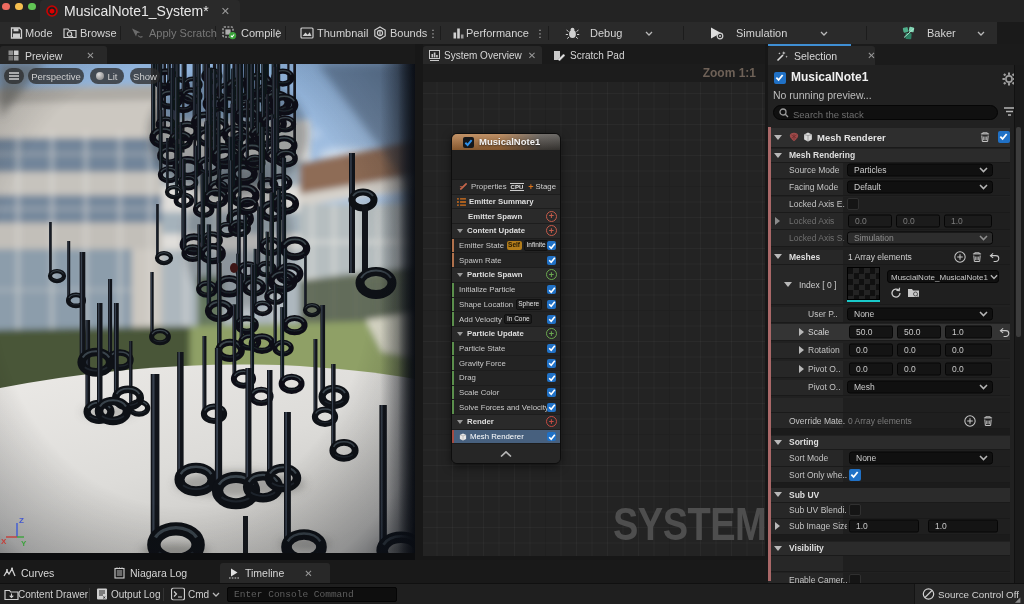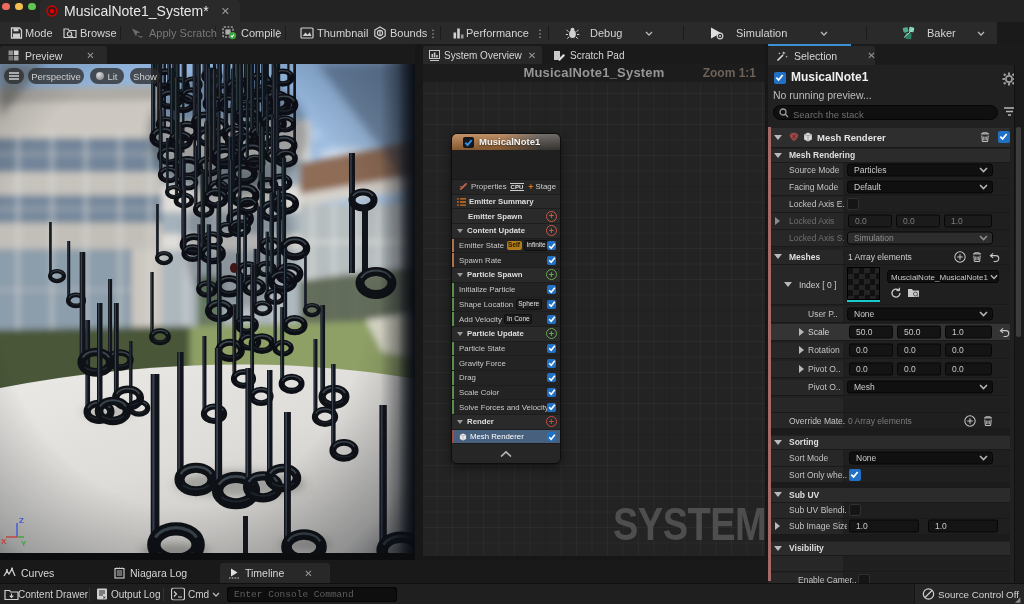--- a/index.html
+++ b/index.html
@@ -470,21 +470,20 @@
   <svg width="12" height="11" viewBox="0 0 12 11" style="flex-shrink:0;">
           <path d="M1 1 h6 v9 h-6 z" fill="#c9c9c9"></path>
           <path d="M5 9.5 L10.5 4 L12 5.5 L6.5 11 Z" fill="#e8e8e8" stroke="#888" stroke-width=".5"></path>
         </svg>
   <span style="margin-left:5px;">Scratch Pad</span>
  </div>
 </div>
 <div id="graph">
  <div id="syswm">SYSTEM</div>
  <div id="gcrumb"></div>
- <div id="gtitle">MusicalNote1_System</div>
  <div id="gzoom">Zoom 1:1</div>
  <div id="node">
   <div id="nhead">
    <div style="position:absolute;left:11px;top:2.5px;width:11px;height:11px;background:#15171a;border-radius:2px;z-index:2;">
             <svg width="9" height="9" viewBox="0 0 8 8" style="position:absolute;left:1px;top:1px;">
               <path d="M1.2 4.2 L3.2 6.2 L6.8 1.8" stroke="#2e8fe8" stroke-width="1.7" fill="none"></path>
             </svg>
           </div>
    <div style="position:absolute;left:27px;top:2px;color:#f2f2f2;font-weight:bold;font-size:9.5px;z-index:2;text-shadow:0 1px 2px rgba(0,0,0,.6);">MusicalNote1</div>
   </div>
@@ -998,21 +997,21 @@
       <div class="abs" style="left:0;top:490.0px;width:242px;height:1px;background:#1a1a1a;"></div>
       <div class="abs" style="left:0;top:476.5px;width:242px;height:13.5px;">
         <div class="abs" style="left:6px;top:50%;margin-top:-2.5px;width:0;height:0;border-left:4.5px solid transparent;border-right:4.5px solid transparent;border-top:5.5px solid #b9b9b9;"></div>
         <div class="abs" style="left:21px;top:50%;transform:translateY(-50%);color:#dedede;font-weight:bold;font-size:8.5px;white-space:nowrap;">Visibility</div>
       </div>
       <div class="abs" style="left:0;top:491px;width:75px;height:15px;background:#272727;"></div>
       <div class="abs" style="left:75px;top:491px;width:167px;height:15px;background:#1f1f1f;"></div>
       <div class="abs" style="left:0;top:506px;width:242px;height:1px;background:#1a1a1a;"></div>
       <div class="abs" style="left:0;top:507.5px;width:75px;height:15px;background:#272727;"></div>
       <div class="abs" style="left:75px;top:507.5px;width:167px;height:15px;background:#1f1f1f;"></div>
-      <div class="abs" style="left:9px;top:507.5px;width:242px;height:15px;text-align:right;">
+      <div class="abs" style="left:0;top:507.5px;width:242px;height:15px;text-align:right;">
         <div class="abs" style="left:21px;top:50%;transform:translateY(-50%);color:#c4c4c4;font-weight:normal;font-size:8.5px;white-space:nowrap;max-width:58px;overflow:hidden;">Enable Camer..</div>
         <div class="abs" style="left:81px;top:50%;margin-top:-6px;width:12px;height:12px;background:#151515;border:1px solid #303030;border-radius:2px;"></div>
       </div>
  <div class="abs" style="left:246px;top:0px;width:10px;height:518px;background:#1a1a1a;border-left:1px solid #111;"></div>
  <div class="abs" style="left:248px;top:62px;width:5px;height:210px;background:#3c3c3c;border-radius:2px;"></div>
 </div>
 <div id="stackbar"></div>
 
 <div id="btabs">
  <div class="ptab" style="left:0;top:3px;padding-left:3px;">

